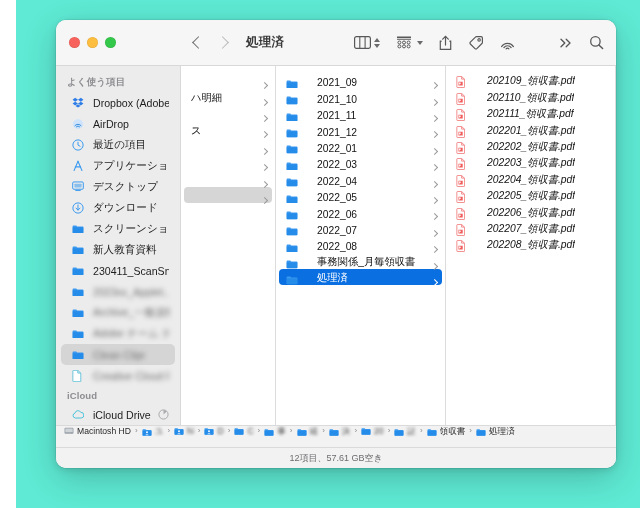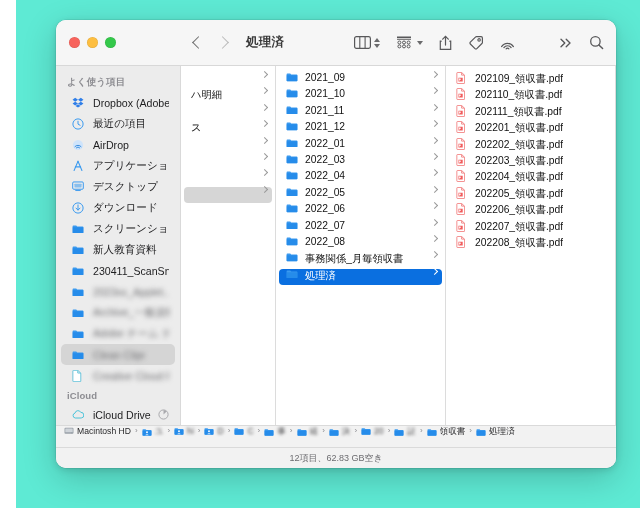--- a/index.html
+++ b/index.html
@@ -88,25 +88,25 @@
   .sb-trail{margin-left:auto;display:flex;align-items:center;}
 
   
   .cols{flex:1;display:flex;min-width:0;background:#fff;}
   .col{
     border-right:.5px solid #dcdcdc;
     padding-top:6px;box-sizing:border-box;overflow:hidden;position:relative;
   }
   .col-a{width:95px;flex:0 0 95px;}
   .col-b{width:170px;flex:0 0 170px;}
-  .col-c{flex:1;}
+  .col-c{flex:1;font-style:italic;}
   .row{
-    height:16.4px;display:flex;align-items:flex-start;
+    height:16.4px;display:flex;align-items:flex-end;
     padding:0 5px 0 7px;margin:0 3px;border-radius:4px;
-    font-size:10.3px;color:#111;white-space:nowrap;cursor:default;box-sizing:border-box;
+    font-size:10.3px;color:#111;white-space:nowrap;cursor:default;box-sizing:border-box;gap:12px;
   }
   .row.sel-blue{background:#0a6fe0;color:#fff;}
   .row.sel-gray{background:#d6d6d6;}
   .row .nm{overflow:hidden;text-overflow:ellipsis;}
   .row-ico{width:14px;flex:0 0 14px;margin-right:5px;display:flex;align-items:center;}
   .row-arrow{margin-left:auto;padding-left:4px;display:flex;align-items:center;}
   .ra{width:4.2px;height:4.2px;border-right:1.2px solid #9a9a9a;border-top:1.2px solid #9a9a9a;transform:rotate(45deg);}
   .row.sel-blue .ra{border-color:#fff;}
 
   
@@ -238,35 +238,35 @@
          <path d="M0.6 8.3l3.3-2.4 3.6 2.4-3.6 2.4z" fill="#2f7ee8"></path>
          <path d="M14.4 8.3l-3.3-2.4-3.6 2.4 3.6 2.4z" fill="#2f7ee8"></path>
          <path d="M4.3 11.4l3.2-2.1 3.2 2.1-3.2 1.9z" fill="#2f7ee8"></path>
               </svg>
             </span>
             <span class="sb-label">Dropbox (Adobe)</span>
           </div>
           <div class="sb-item">
             <span class="sb-ico">
               <svg width="12" height="12" viewBox="0 0 15 15">
-                <circle cx="7.5" cy="7.5" r="6.4" fill="none" stroke="#3b9aef" stroke-width="1.25"></circle>
-         <path d="M7.5 4.0V7.6L10.1 9.1" fill="none" stroke="#3b9aef" stroke-width="1.25" stroke-linecap="round" stroke-linejoin="round"></path>
-              </svg>
-            </span>
-            <span class="sb-label">最近の項目</span>
-          </div>
-          <div class="sb-item">
-            <span class="sb-ico">
-              <svg width="12" height="12" viewBox="0 0 15 15">
                 <circle cx="7.5" cy="7.5" r="6.4" fill="#cfe4fb"></circle>
          <path d="M3.6 9.6a5.0 5.0 0 0 1 7.8 0" fill="none" stroke="#3b8fe0" stroke-width="1.25" stroke-linecap="round"></path>
          <path d="M5.4 11.0a2.9 2.9 0 0 1 4.2 0" fill="none" stroke="#3b8fe0" stroke-width="1.2" stroke-linecap="round"></path>
               </svg>
             </span>
             <span class="sb-label">AirDrop</span>
+          </div>
+          <div class="sb-item">
+            <span class="sb-ico">
+              <svg width="12" height="12" viewBox="0 0 15 15">
+                <circle cx="7.5" cy="7.5" r="6.4" fill="none" stroke="#3b9aef" stroke-width="1.25"></circle>
+         <path d="M7.5 4.0V7.6L10.1 9.1" fill="none" stroke="#3b9aef" stroke-width="1.25" stroke-linecap="round" stroke-linejoin="round"></path>
+              </svg>
+            </span>
+            <span class="sb-label">最近の項目</span>
           </div>
           <div class="sb-item">
             <span class="sb-ico">
               <svg width="12" height="12" viewBox="0 0 15 15">
                 <path d="M7.5 1.6L12.4 13.2" fill="none" stroke="#3b9aef" stroke-width="1.3" stroke-linecap="round"></path>
          <path d="M7.5 1.6L2.6 13.2" fill="none" stroke="#3b9aef" stroke-width="1.3" stroke-linecap="round"></path>
          <path d="M4.2 8.6H10.8" fill="none" stroke="#3b9aef" stroke-width="1.3" stroke-linecap="round"></path>
               </svg>
             </span>
             <span class="sb-label">アプリケーション</span>
@@ -849,17 +849,17 @@
             <svg width="10" height="8" viewBox="0 0 16 13">
               <path d="M0.7 3.0a1 1 0 0 1 1-1h3.9l1.3 1.4h7.4a1 1 0 0 1 1 1v7a1 1 0 0 1-1 1H1.7a1 1 0 0 1-1-1z" fill="#3b9aef"></path>
          <path d="M0.7 4.5h14.6v6.9a1 1 0 0 1-1 1H1.7a1 1 0 0 1-1-1z" fill="#1e87e8" opacity=".72"></path>
             </svg>
           </span>
           <span class="plab">処理済</span>
         </span>
       </div>
 
     <div class="statusbar">
-      <span class="stxt">12項目、62.83 GB空き</span>
+      <span class="stxt">12項目、57.61 GB空き</span>
     </div>
 
   </div>
 </div>
 
 </body></html>

